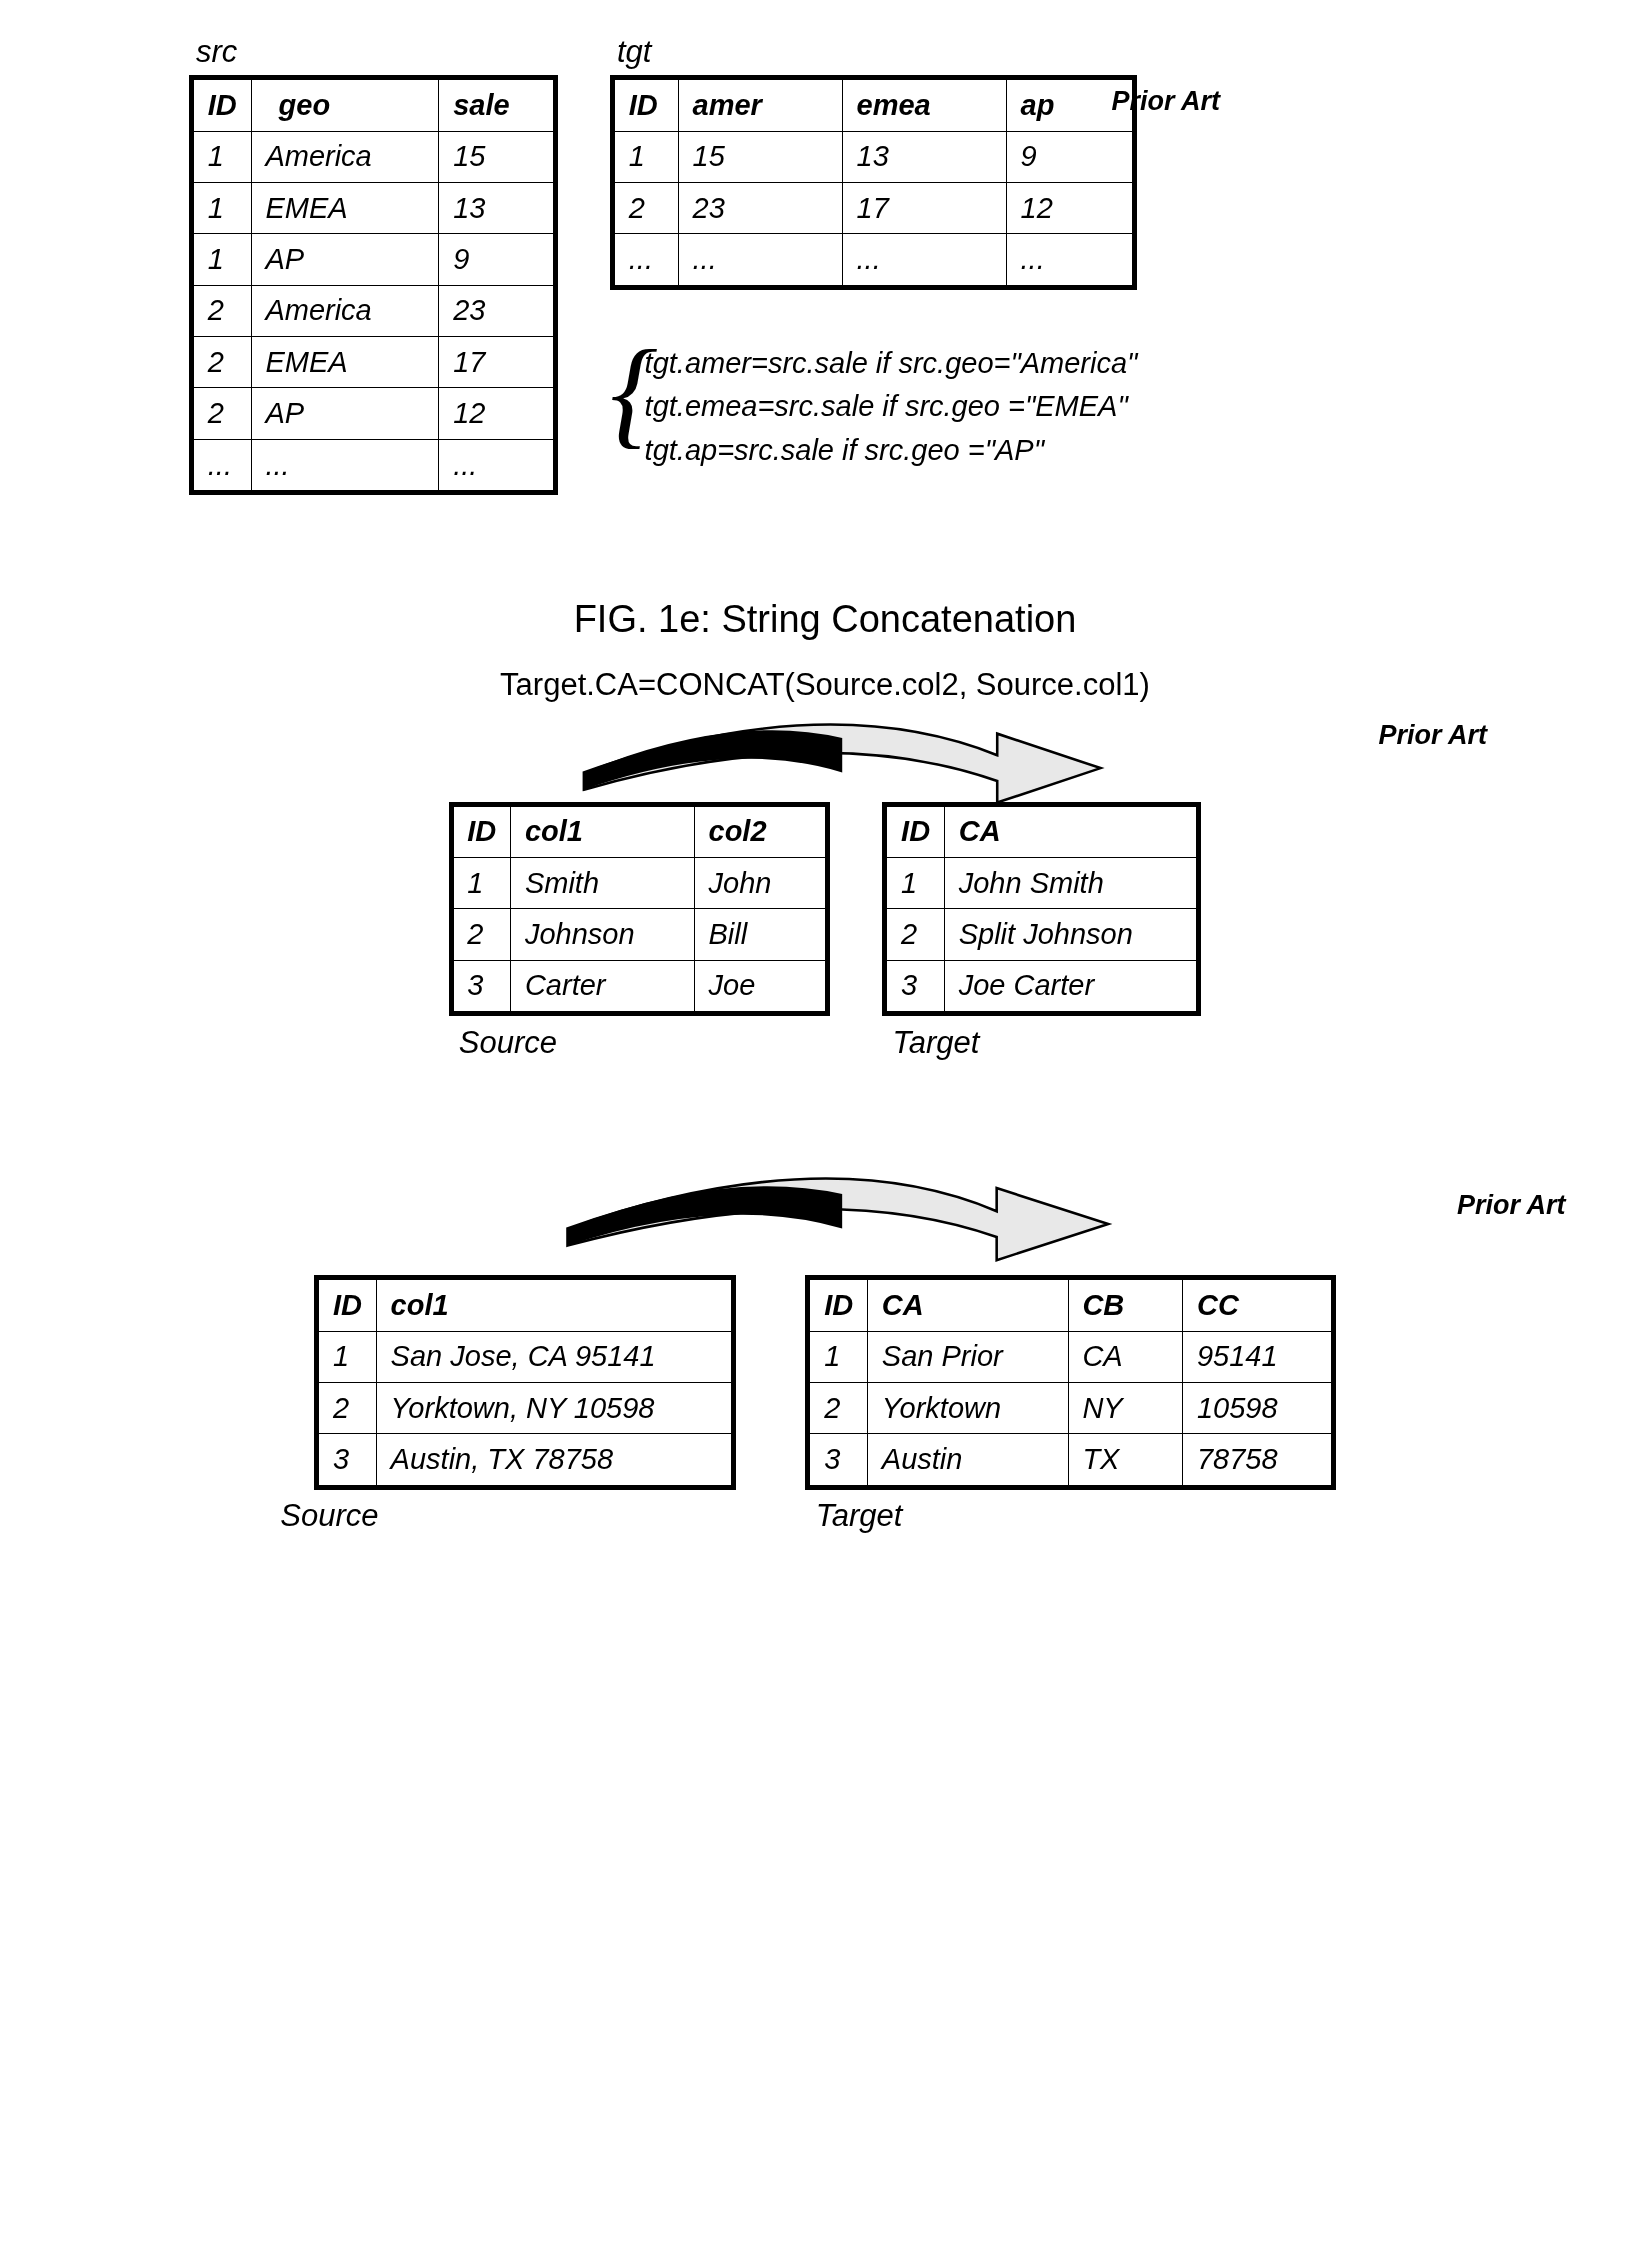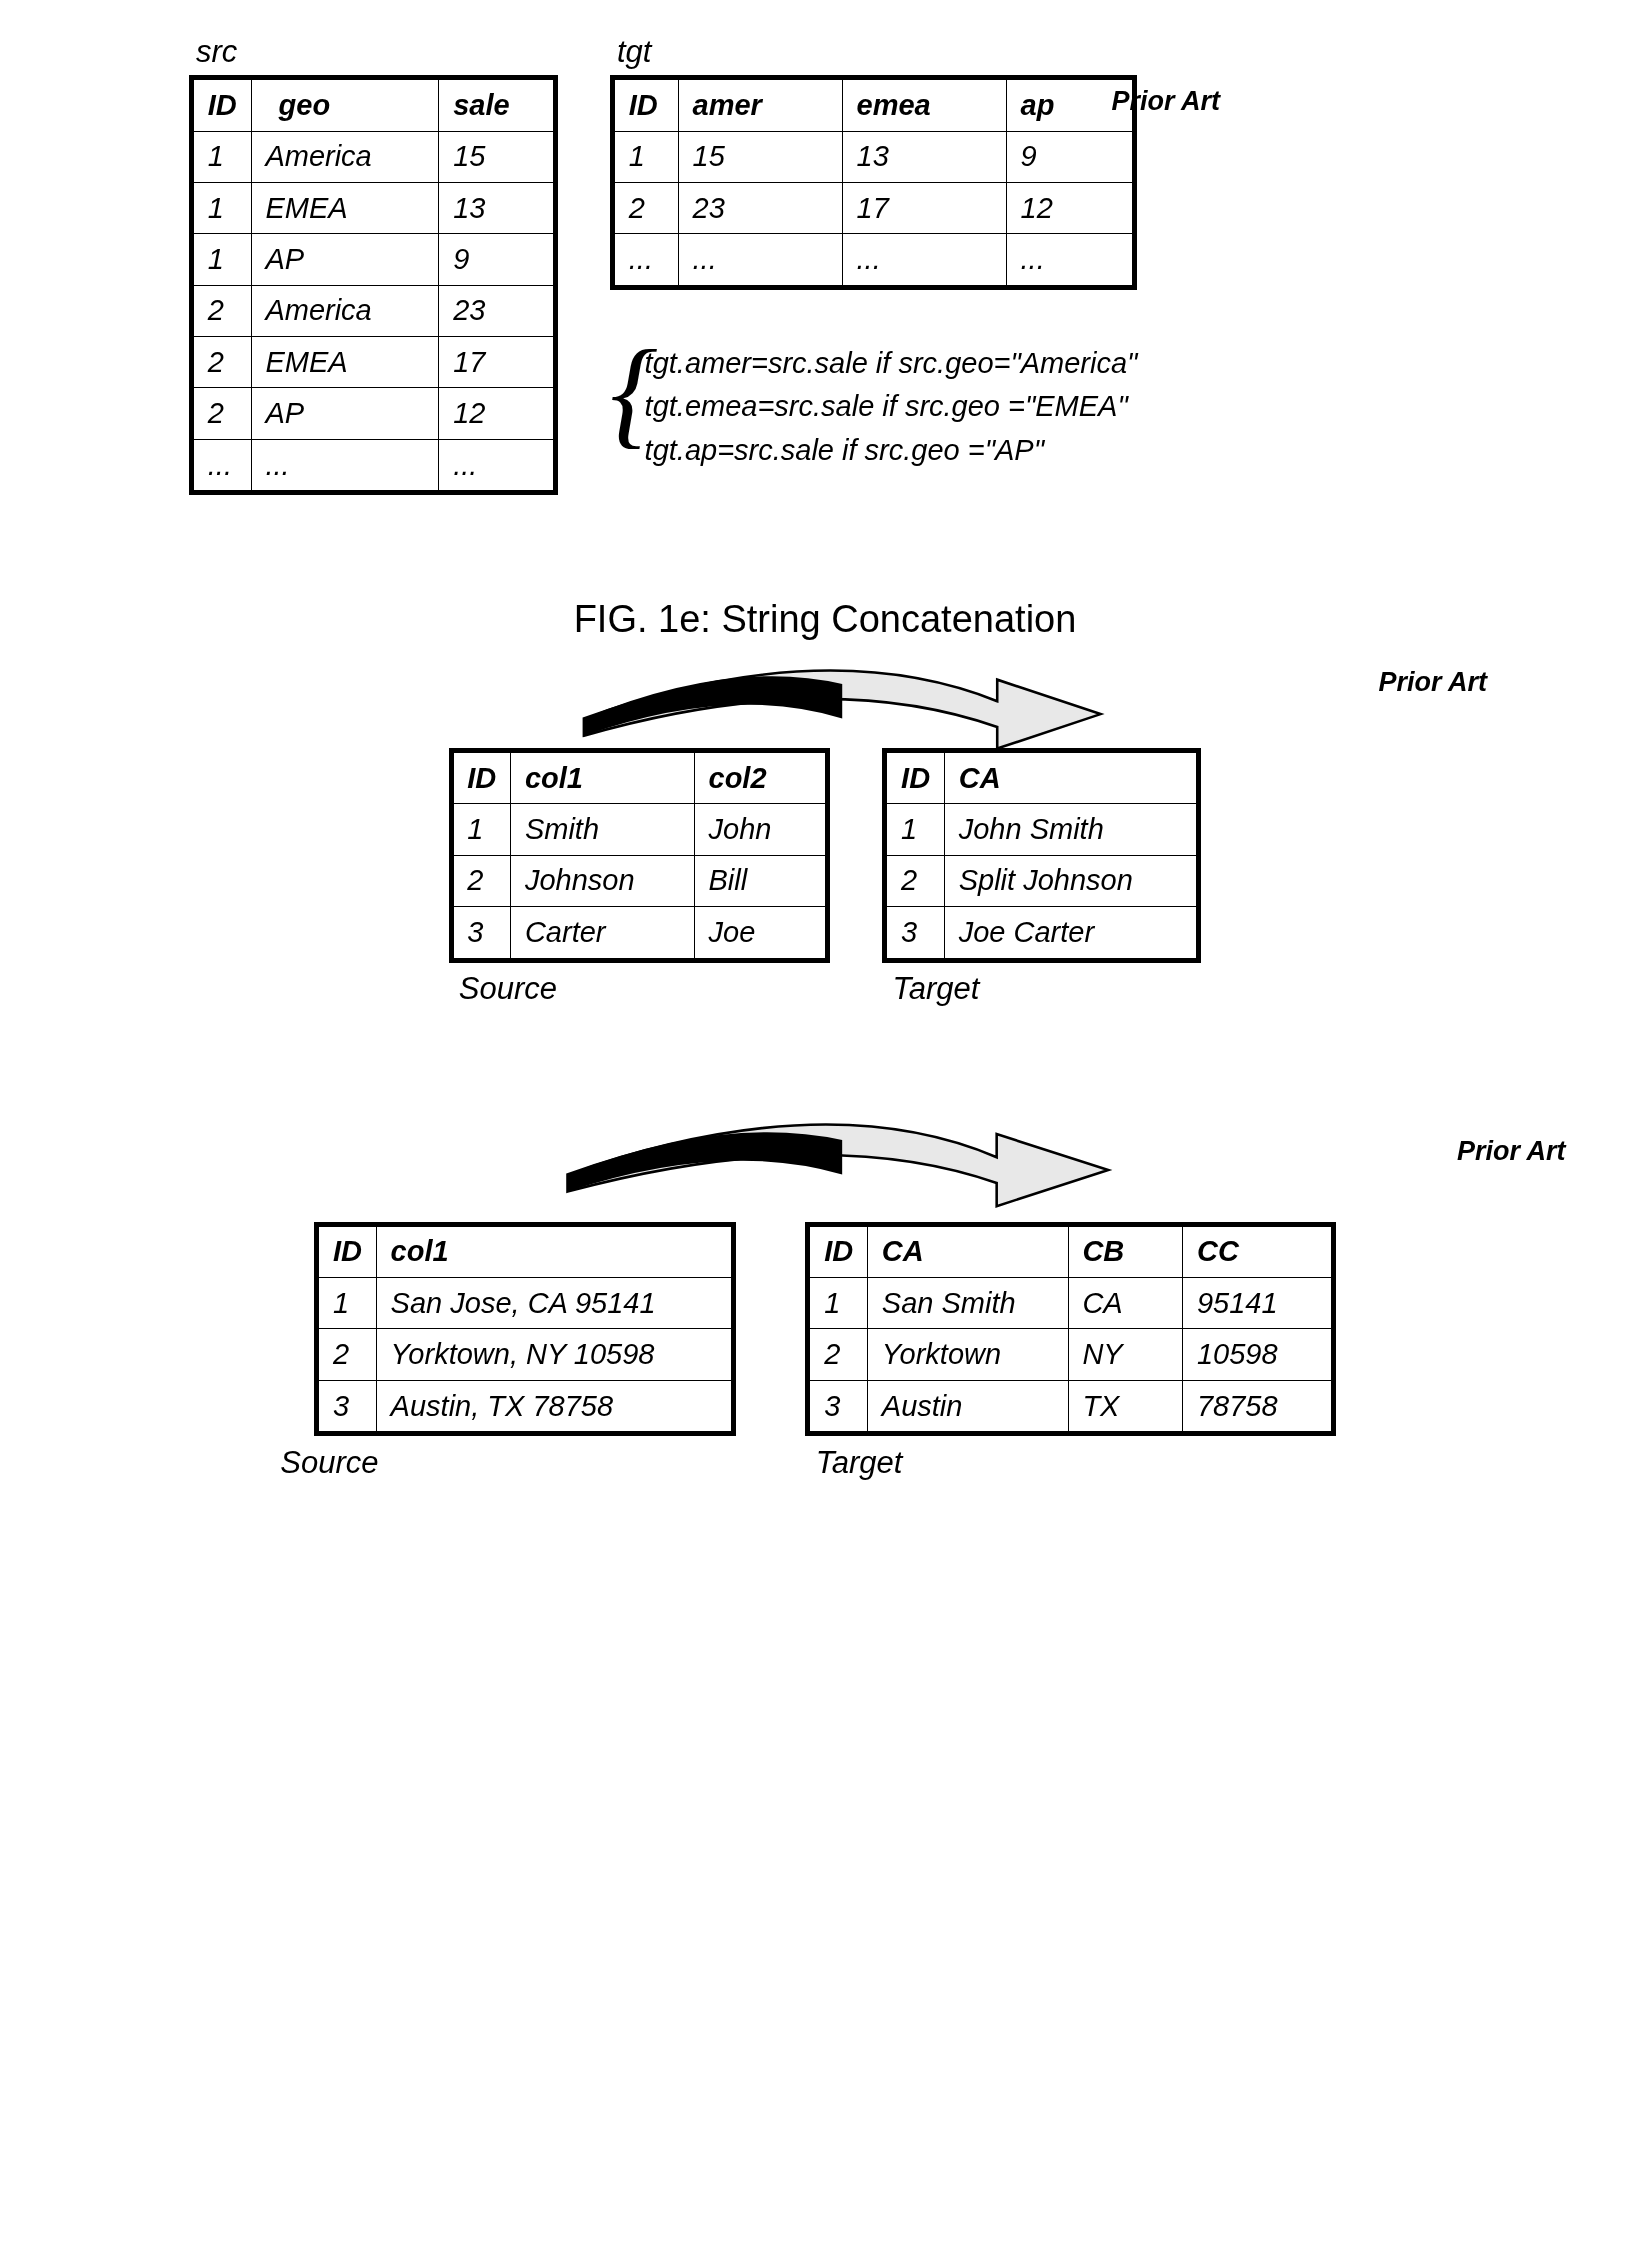--- a/index.html
+++ b/index.html
@@ -163,20 +163,21 @@
         <div>tgt.amer=src.sale if src.geo="America"</div>
         <div>tgt.emea=src.sale if src.geo ="EMEA"</div>
         <div>tgt.ap=src.sale if src.geo ="AP"</div>
       </div>
     </div>
   </div>
 </div>
 
 <div class="section">
   <div class="fig-title">FIG. 1e: String Concatenation</div>
+  <div class="formula">Target.CA=CONCAT(Source.col2, Source.col1)</div>
 
   <div style="position:relative; width:946px; margin:0 auto;">
     <div class="prior-art" style="position:absolute; right:-189px; top:8.6px;">Prior Art</div>
     <svg class="arrow" width="620" height="95" viewBox="0 0 720 110">
       <path d="M80,70 Q360,-30 560,50 L560,25 L680,65 L560,105 L560,80 Q360,10 80,90 Z" fill="#e8e8e8" stroke="#000" stroke-width="3"></path>
       <path d="M80,70 Q250,0 380,30 L380,70 Q250,30 80,90 Z" fill="#000"></path>
     </svg>
   </div>
 
   <div class="row" style="gap:52px; justify-content:center; margin-top:-5.2px;">
@@ -273,21 +274,21 @@
       <table class="data">
         <tbody>
             <tr>
           <th>ID</th>
           <th style="min-width:172px;">CA</th>
           <th style="min-width:86px;">CB</th>
           <th style="min-width:120px;">CC</th>
         </tr>
         <tr>
               <td>1</td>
-              <td>San Smith</td>
+              <td>San Prior</td>
               <td>CA</td>
               <td>95141</td>
             </tr>
         <tr>
               <td>2</td>
               <td>Yorktown</td>
               <td>NY</td>
               <td>10598</td>
             </tr>
         <tr>

